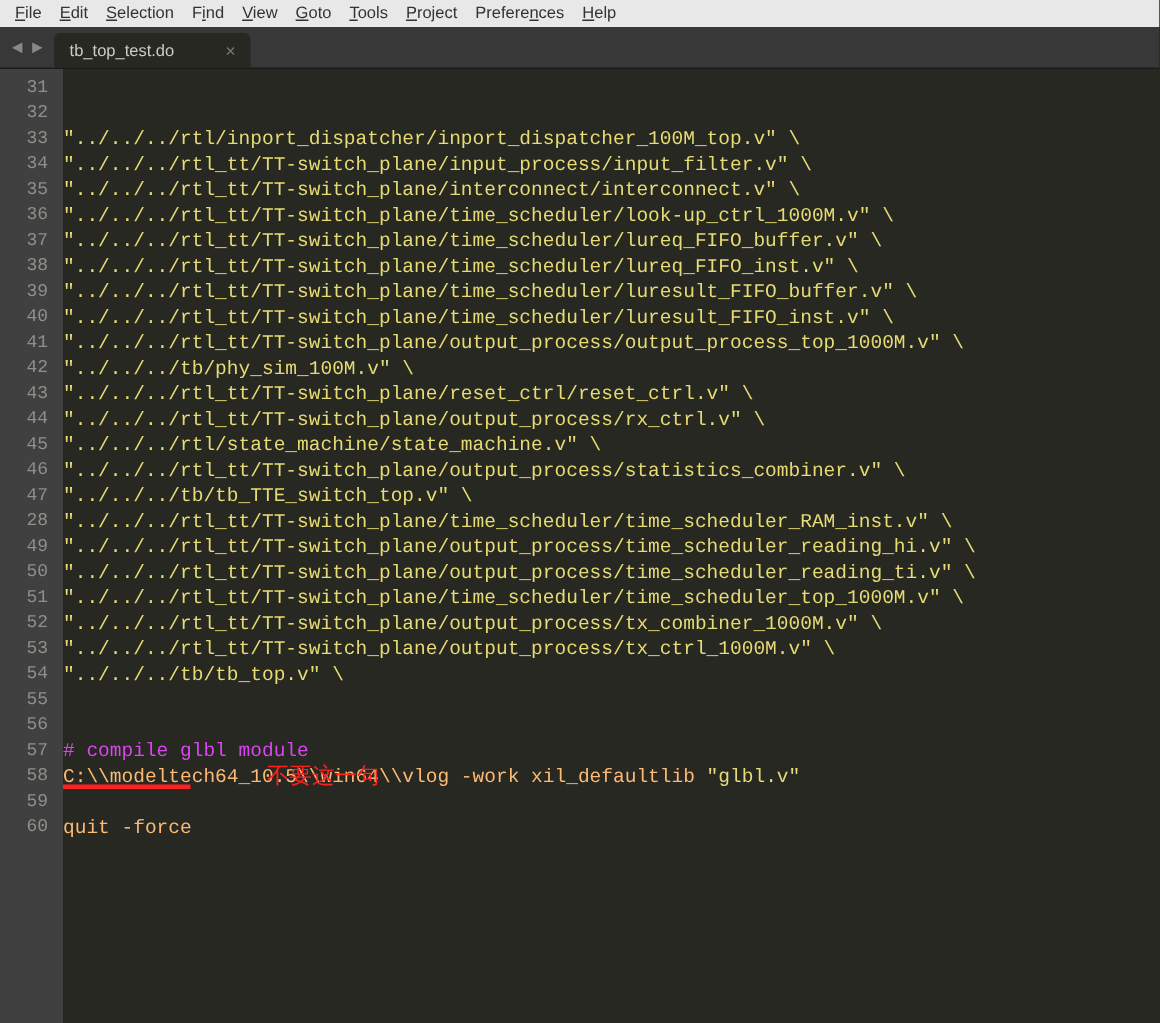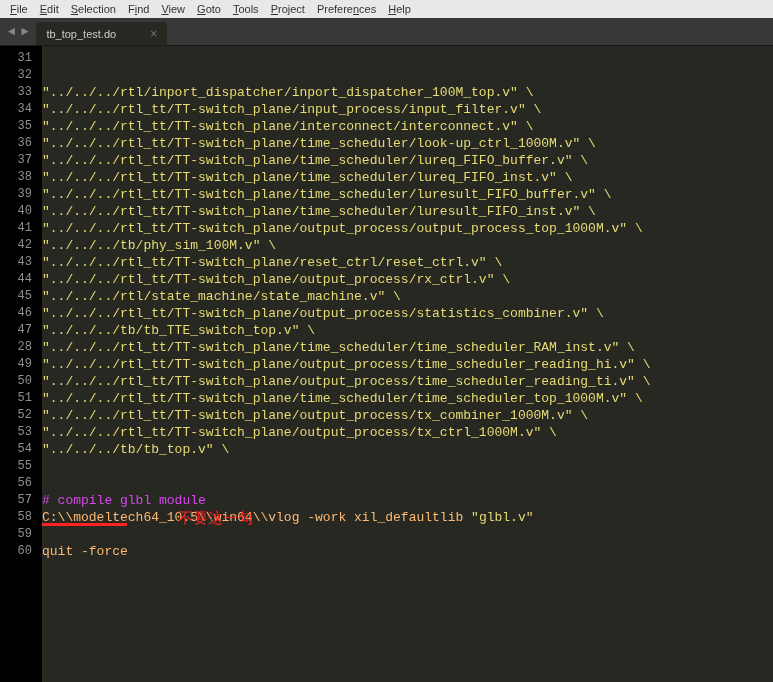--- a/index.html
+++ b/index.html
@@ -55,21 +55,21 @@
   font-size: 11px;
   color: #ccc;
 }
 .tab .close { color: #777; font-size: 12px; }
 .editor {
   display: flex;
   height: calc(100% - 46px);
   position: relative;
 }
 .gutter {
-  background: #000000;
+  background: #404040;
   width: 42px;
   text-align: right;
   padding-right: 10px;
   padding-top: 4px;
   color: #8f908a;
   font-size: 12px;
   line-height: 17px;
 }
 .code {
   padding-top: 4px;

